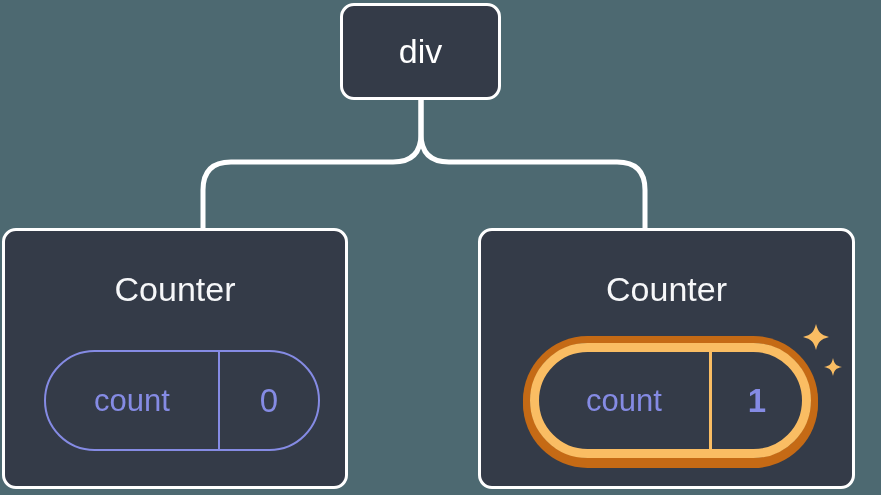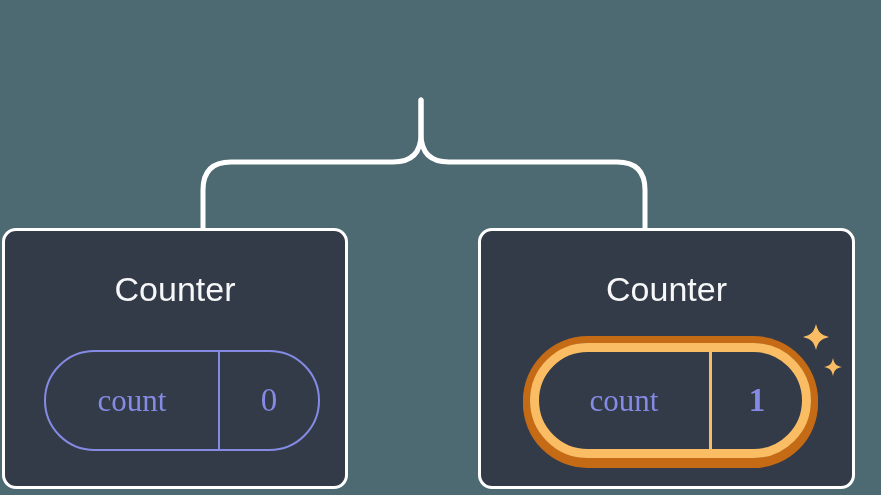--- a/index.html
+++ b/index.html
@@ -46,21 +46,20 @@
     text-align: center;
     color: #f6f7f9;
     font-size: 34px;
     line-height: 38px;
   }
   .state-pill {
     position: absolute;
     box-sizing: border-box;
     display: flex;
     align-items: stretch;
-    font-family: Liberation Serif, serif;
   }
   .state-pill-plain {
     left: 39px; top: 119px;
     width: 276px; height: 101px;
     border: 2.5px solid #858be4;
     border-radius: 52px;
   }
   .state-pill-highlight {
     left: 49px; top: 112px;
     width: 281px; height: 115px;
@@ -94,20 +93,23 @@
 </head>
 <body>
 
 <div class="canvas">
 
   <svg class="connector" width="881" height="495" viewBox="0 0 881 495">
     <path d="M421,100 L421,134 Q421,162 393,162 L231,162 Q203,162 203,190 L203,230" fill="none" stroke="#ffffff" stroke-width="5" stroke-linecap="round"></path>
     <path d="M421,100 L421,134 Q421,162 449,162 L617,162 Q645,162 645,190 L645,230" fill="none" stroke="#ffffff" stroke-width="5" stroke-linecap="round"></path>
   </svg>
 
+  <div class="node root-node">
+    <span class="root-label">div</span>
+  </div>
 
   <div class="node counter-node-left">
     <div class="counter-title">Counter</div>
     <div class="state-pill state-pill-plain">
       <div class="state-cell state-name-cell">count</div>
       <div class="state-cell state-value-cell">0</div>
     </div>
   </div>
 
   <div class="node counter-node-right">

